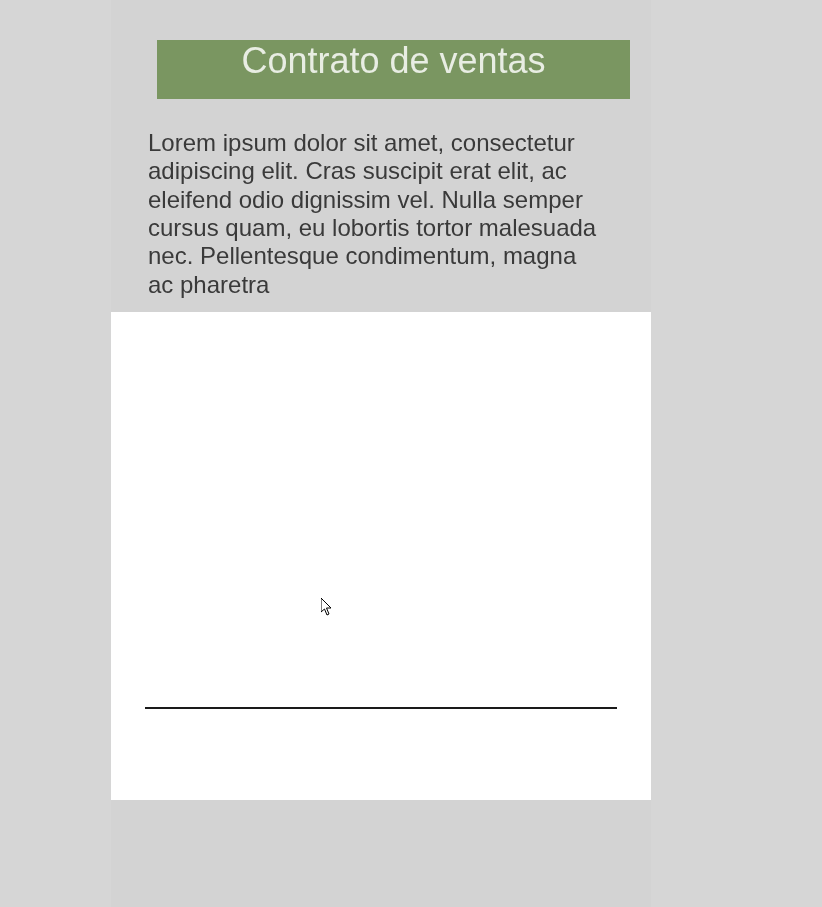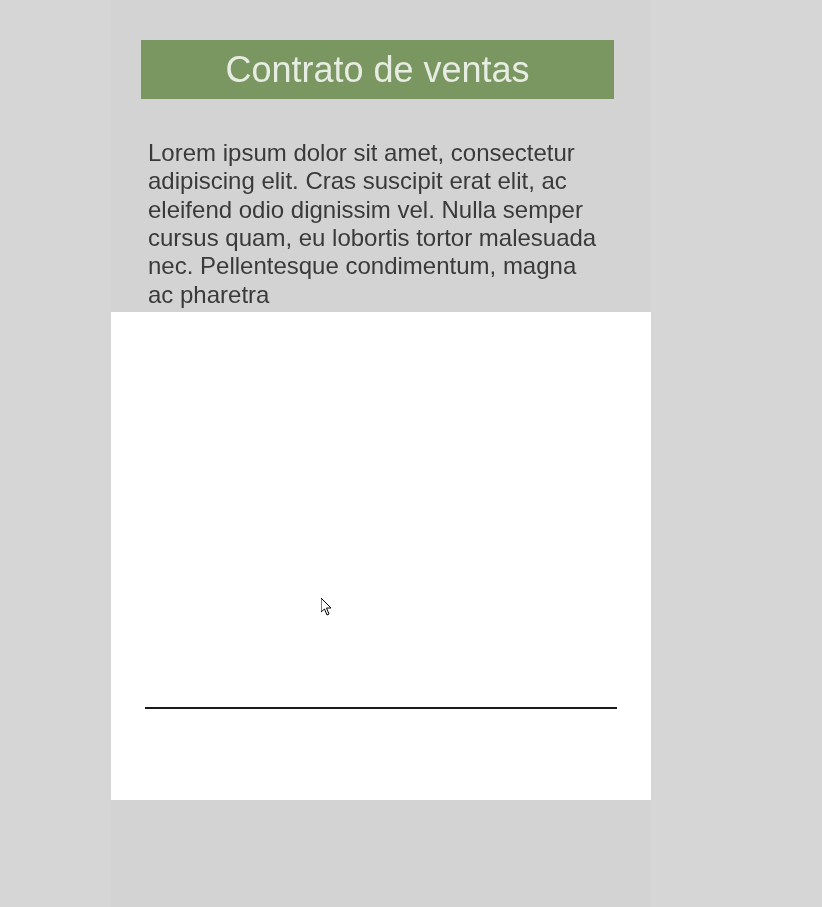--- a/index.html
+++ b/index.html
@@ -18,38 +18,38 @@
     .document-page {
       position: absolute;
       left: 111px;
       top: 0;
       width: 540px;
       height: 312px;
       background: #d3d3d3;
     }
     .title-bar {
       position: absolute;
-      left: 141px;
+      left: 157px;
       top: 40px;
       width: 473px;
       height: 59px;
       background: #7a9661;
       display: flex;
-      align-items: center;
+      align-items: flex-start;
       justify-content: center;
     }
     .title-text {
       color: #e8ede3;
       font-size: 36px;
       font-weight: 400;
     }
     .body-text-container {
       position: absolute;
       left: 148px;
-      top: 139px;
+      top: 129px;
       width: 460px;
     }
     .body-text {
       color: #3a3a3a;
       font-size: 24px;
       line-height: 1.18;
       font-weight: 400;
     }
     .signature-page {
       position: absolute;

